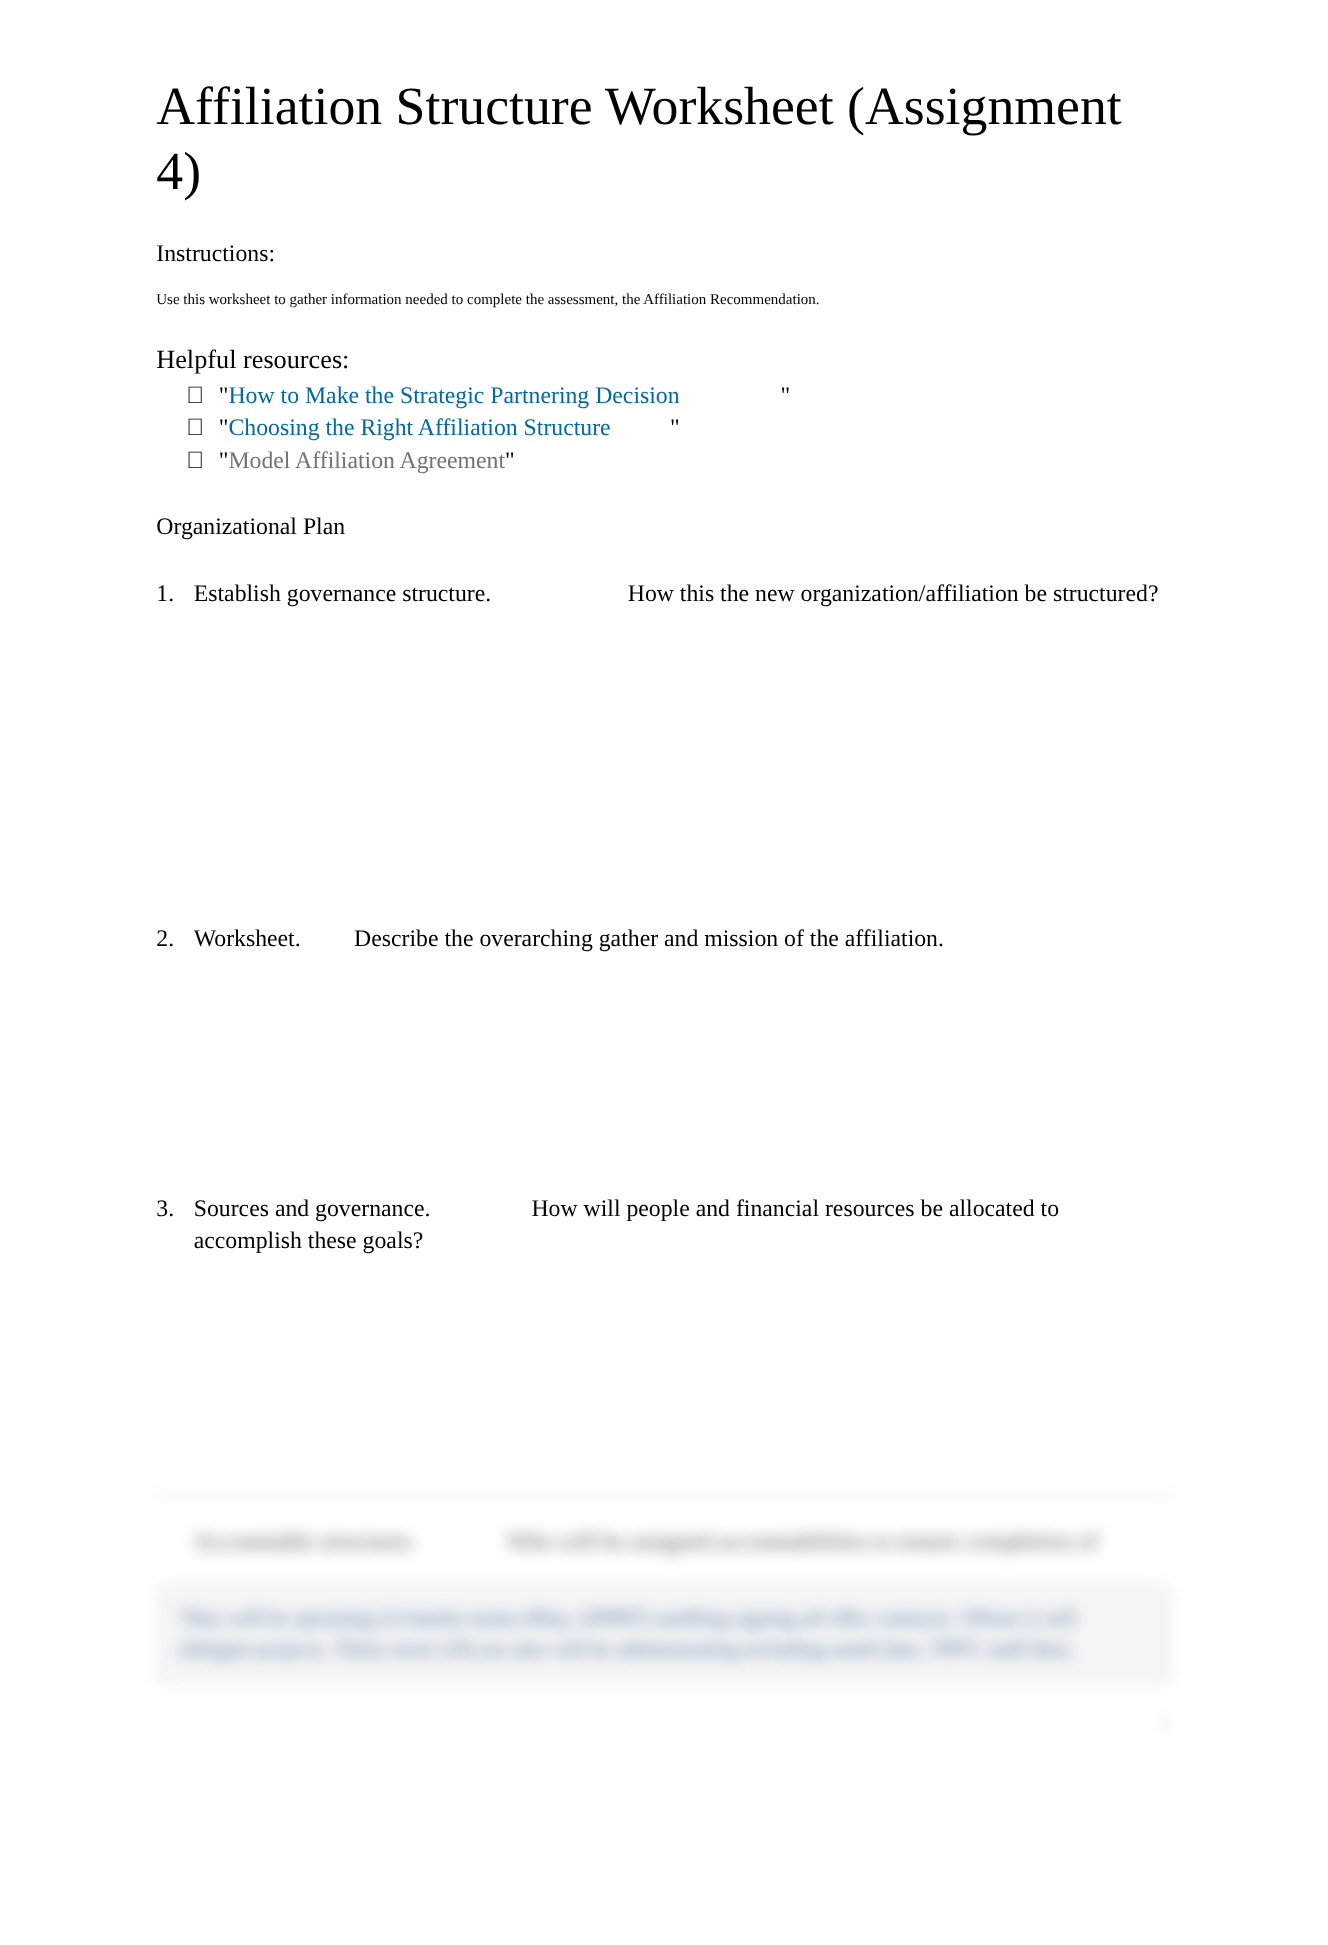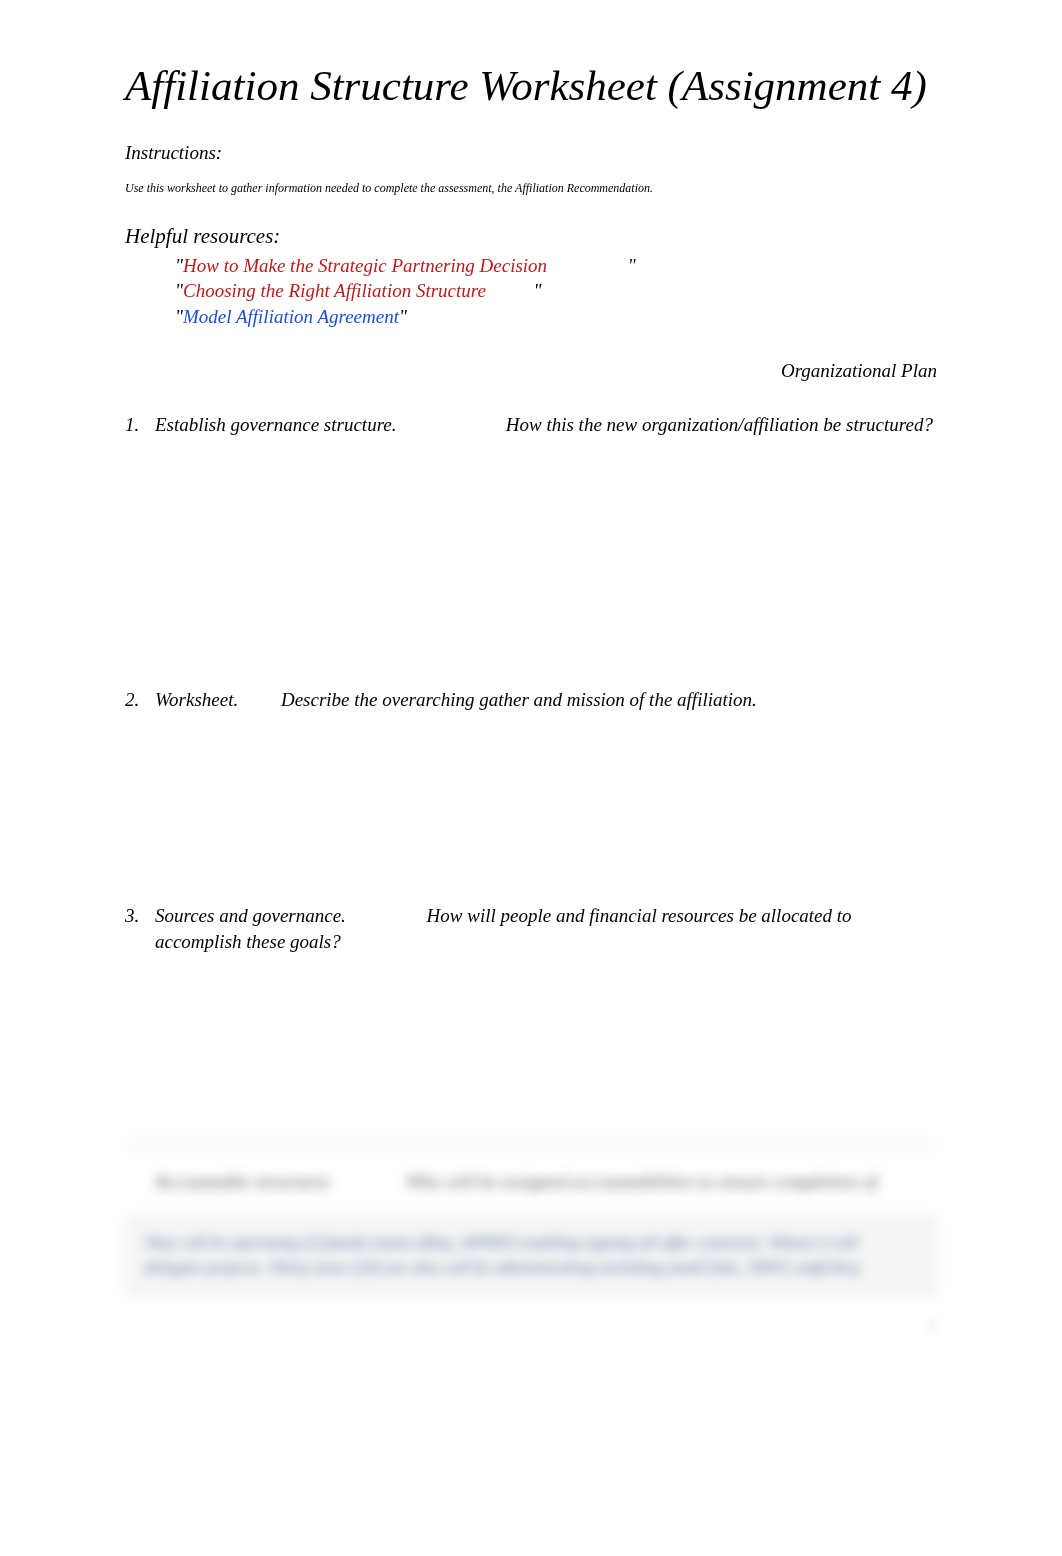--- a/index.html
+++ b/index.html
@@ -1,19 +1,18 @@
 <!DOCTYPE html>
 <html><head>
   <meta charset="utf-8">
   <style>
     * {
       margin: 0;
       padding: 0;
       box-sizing: border-box;
-      font-style: italic;
     }
     body {
       font-family: "Times New Roman", Times, serif;
       background: #fff;
       color: #000;
       width: 1062px;
       padding: 60px 125px 60px 125px;
     }
     .title {
       font-size: 43px;
@@ -48,30 +47,29 @@
       position: absolute;
       left: 24px;
       top: 0;
       font-family: "Segoe UI Symbol", sans-serif;
       color: #000;
     }
     .quote-open, .quote-close {
       color: #000;
     }
     .resource-link {
-      color: #b91c1c;
+      color: #0369a1;
       text-decoration: none;
     }
     .resource-plain {
-      color: #1d4ed8;
+      color: #737373;
     }
     .section-heading {
       font-size: 19px;
       margin-bottom: 30px;
-      text-align: right;
     }
     .q-list {
       list-style: none;
     }
     .q-item {
       font-size: 19px;
       line-height: 1.35;
       position: relative;
       padding-left: 30px;
     }

